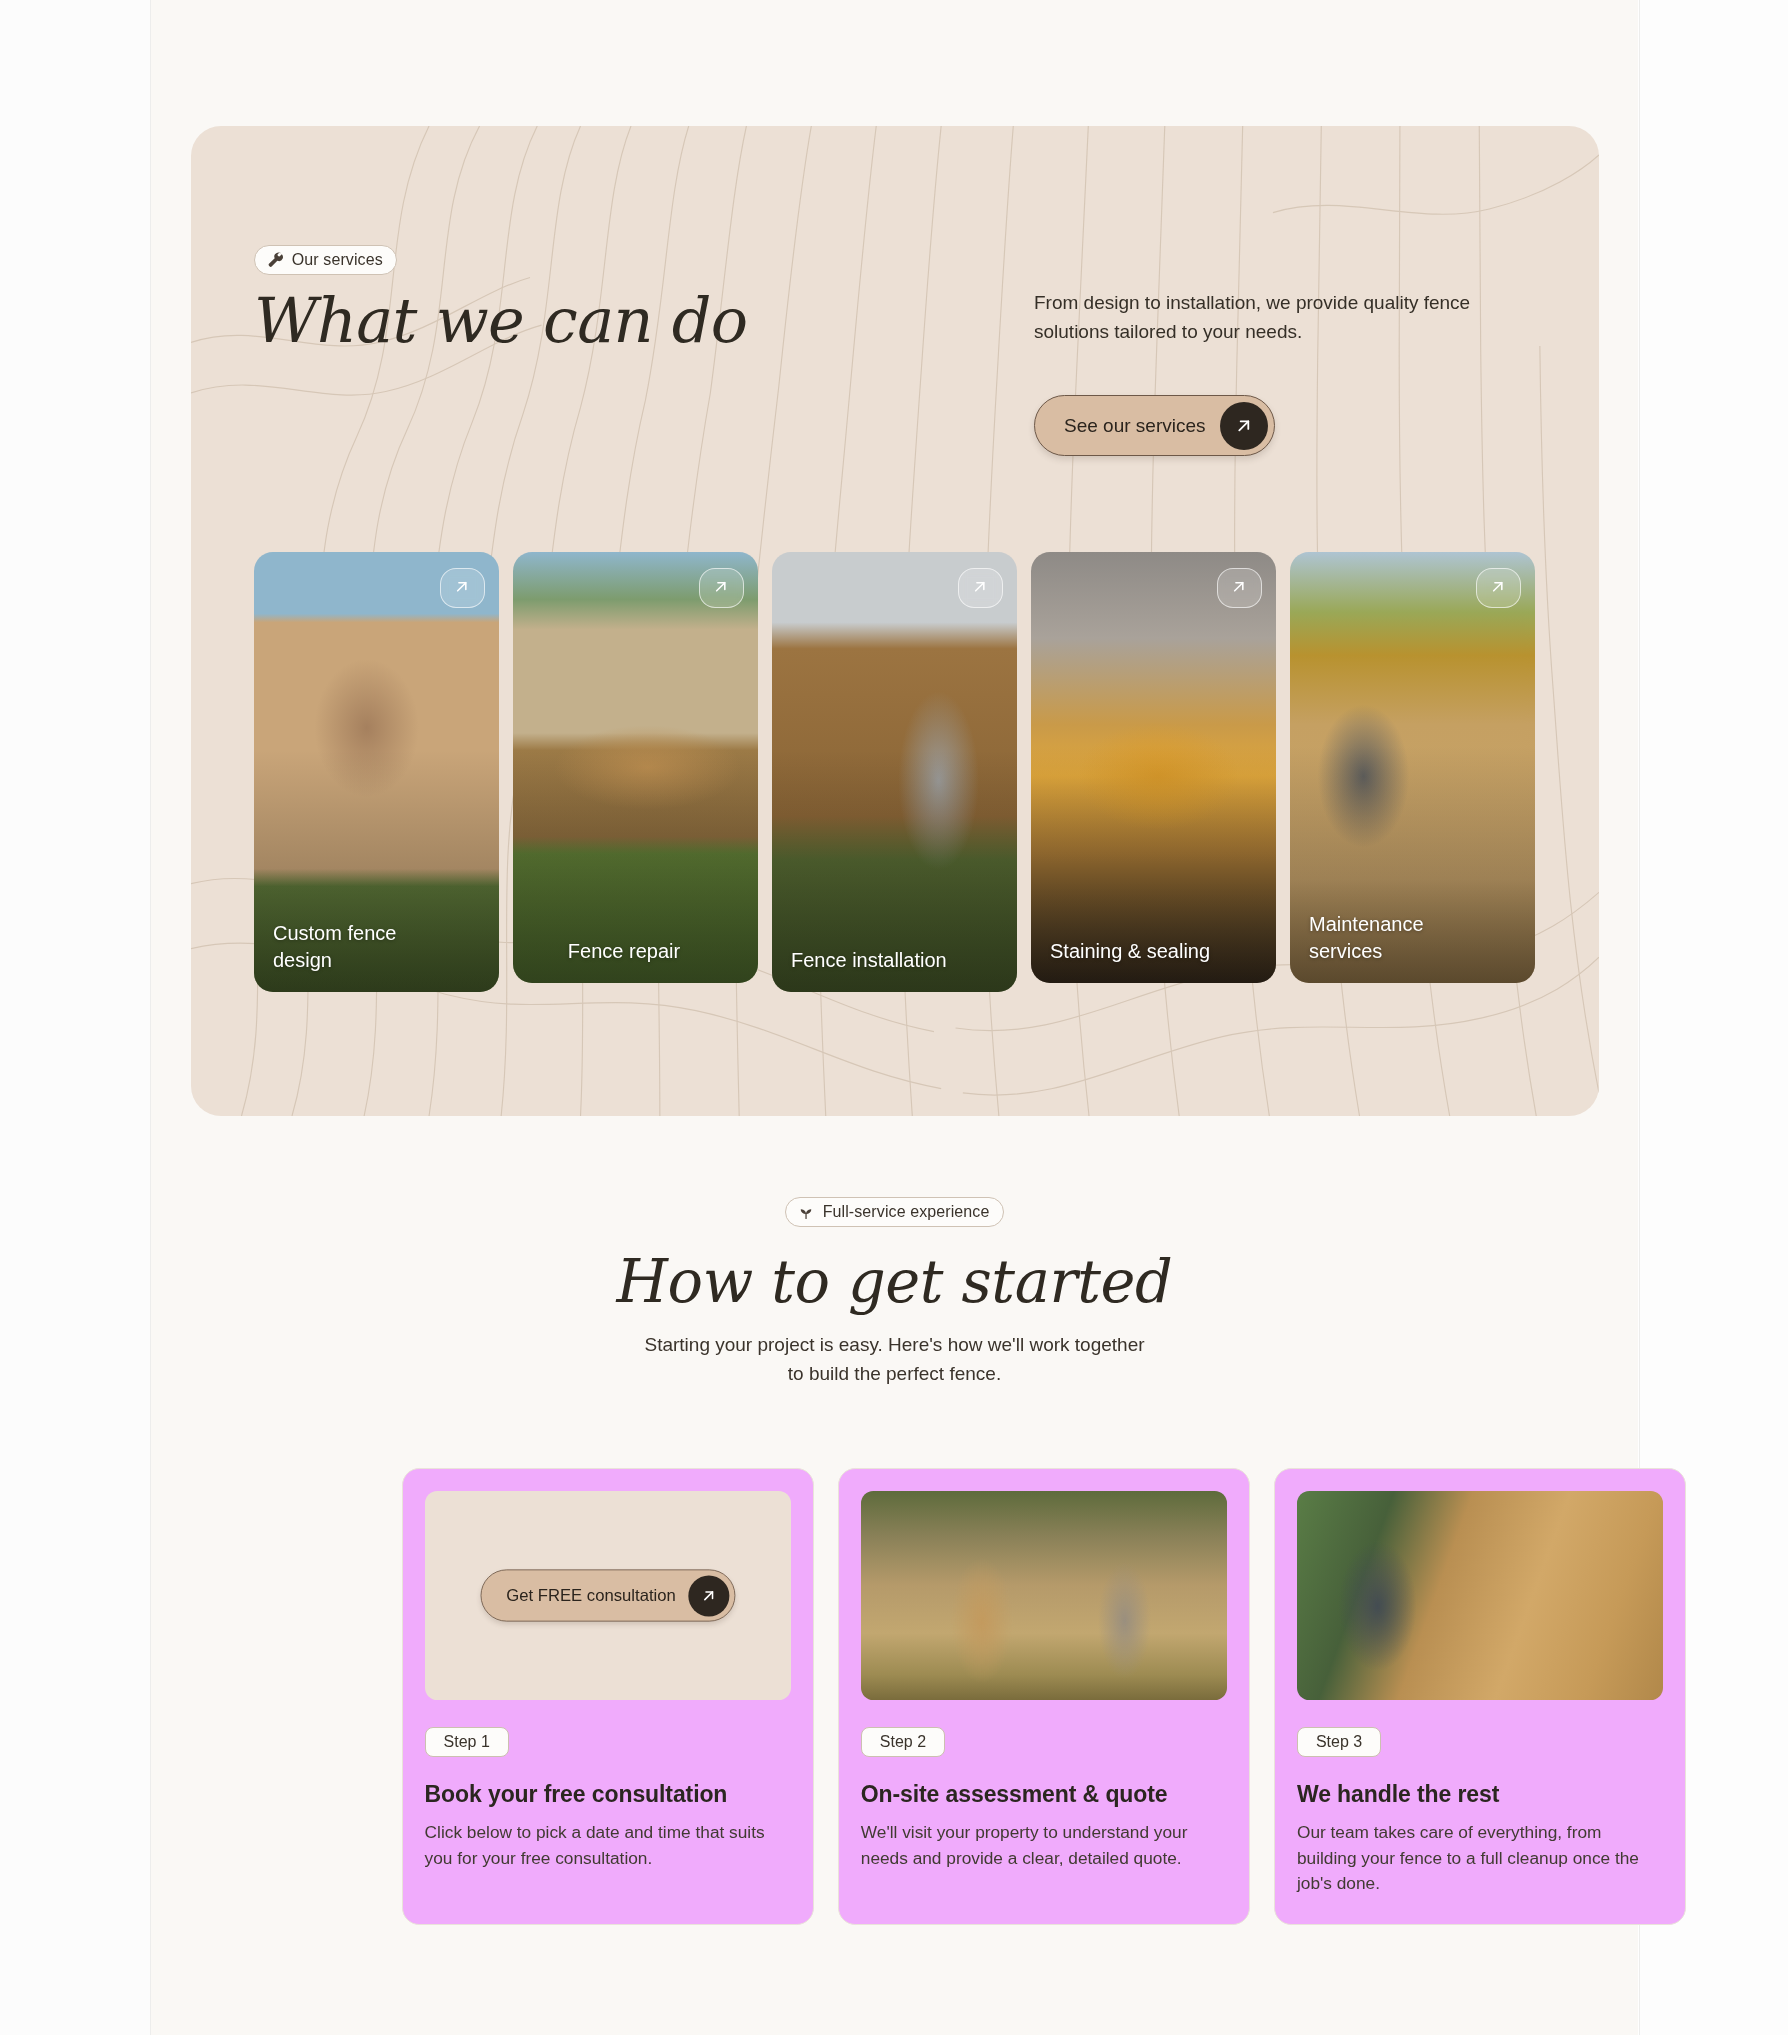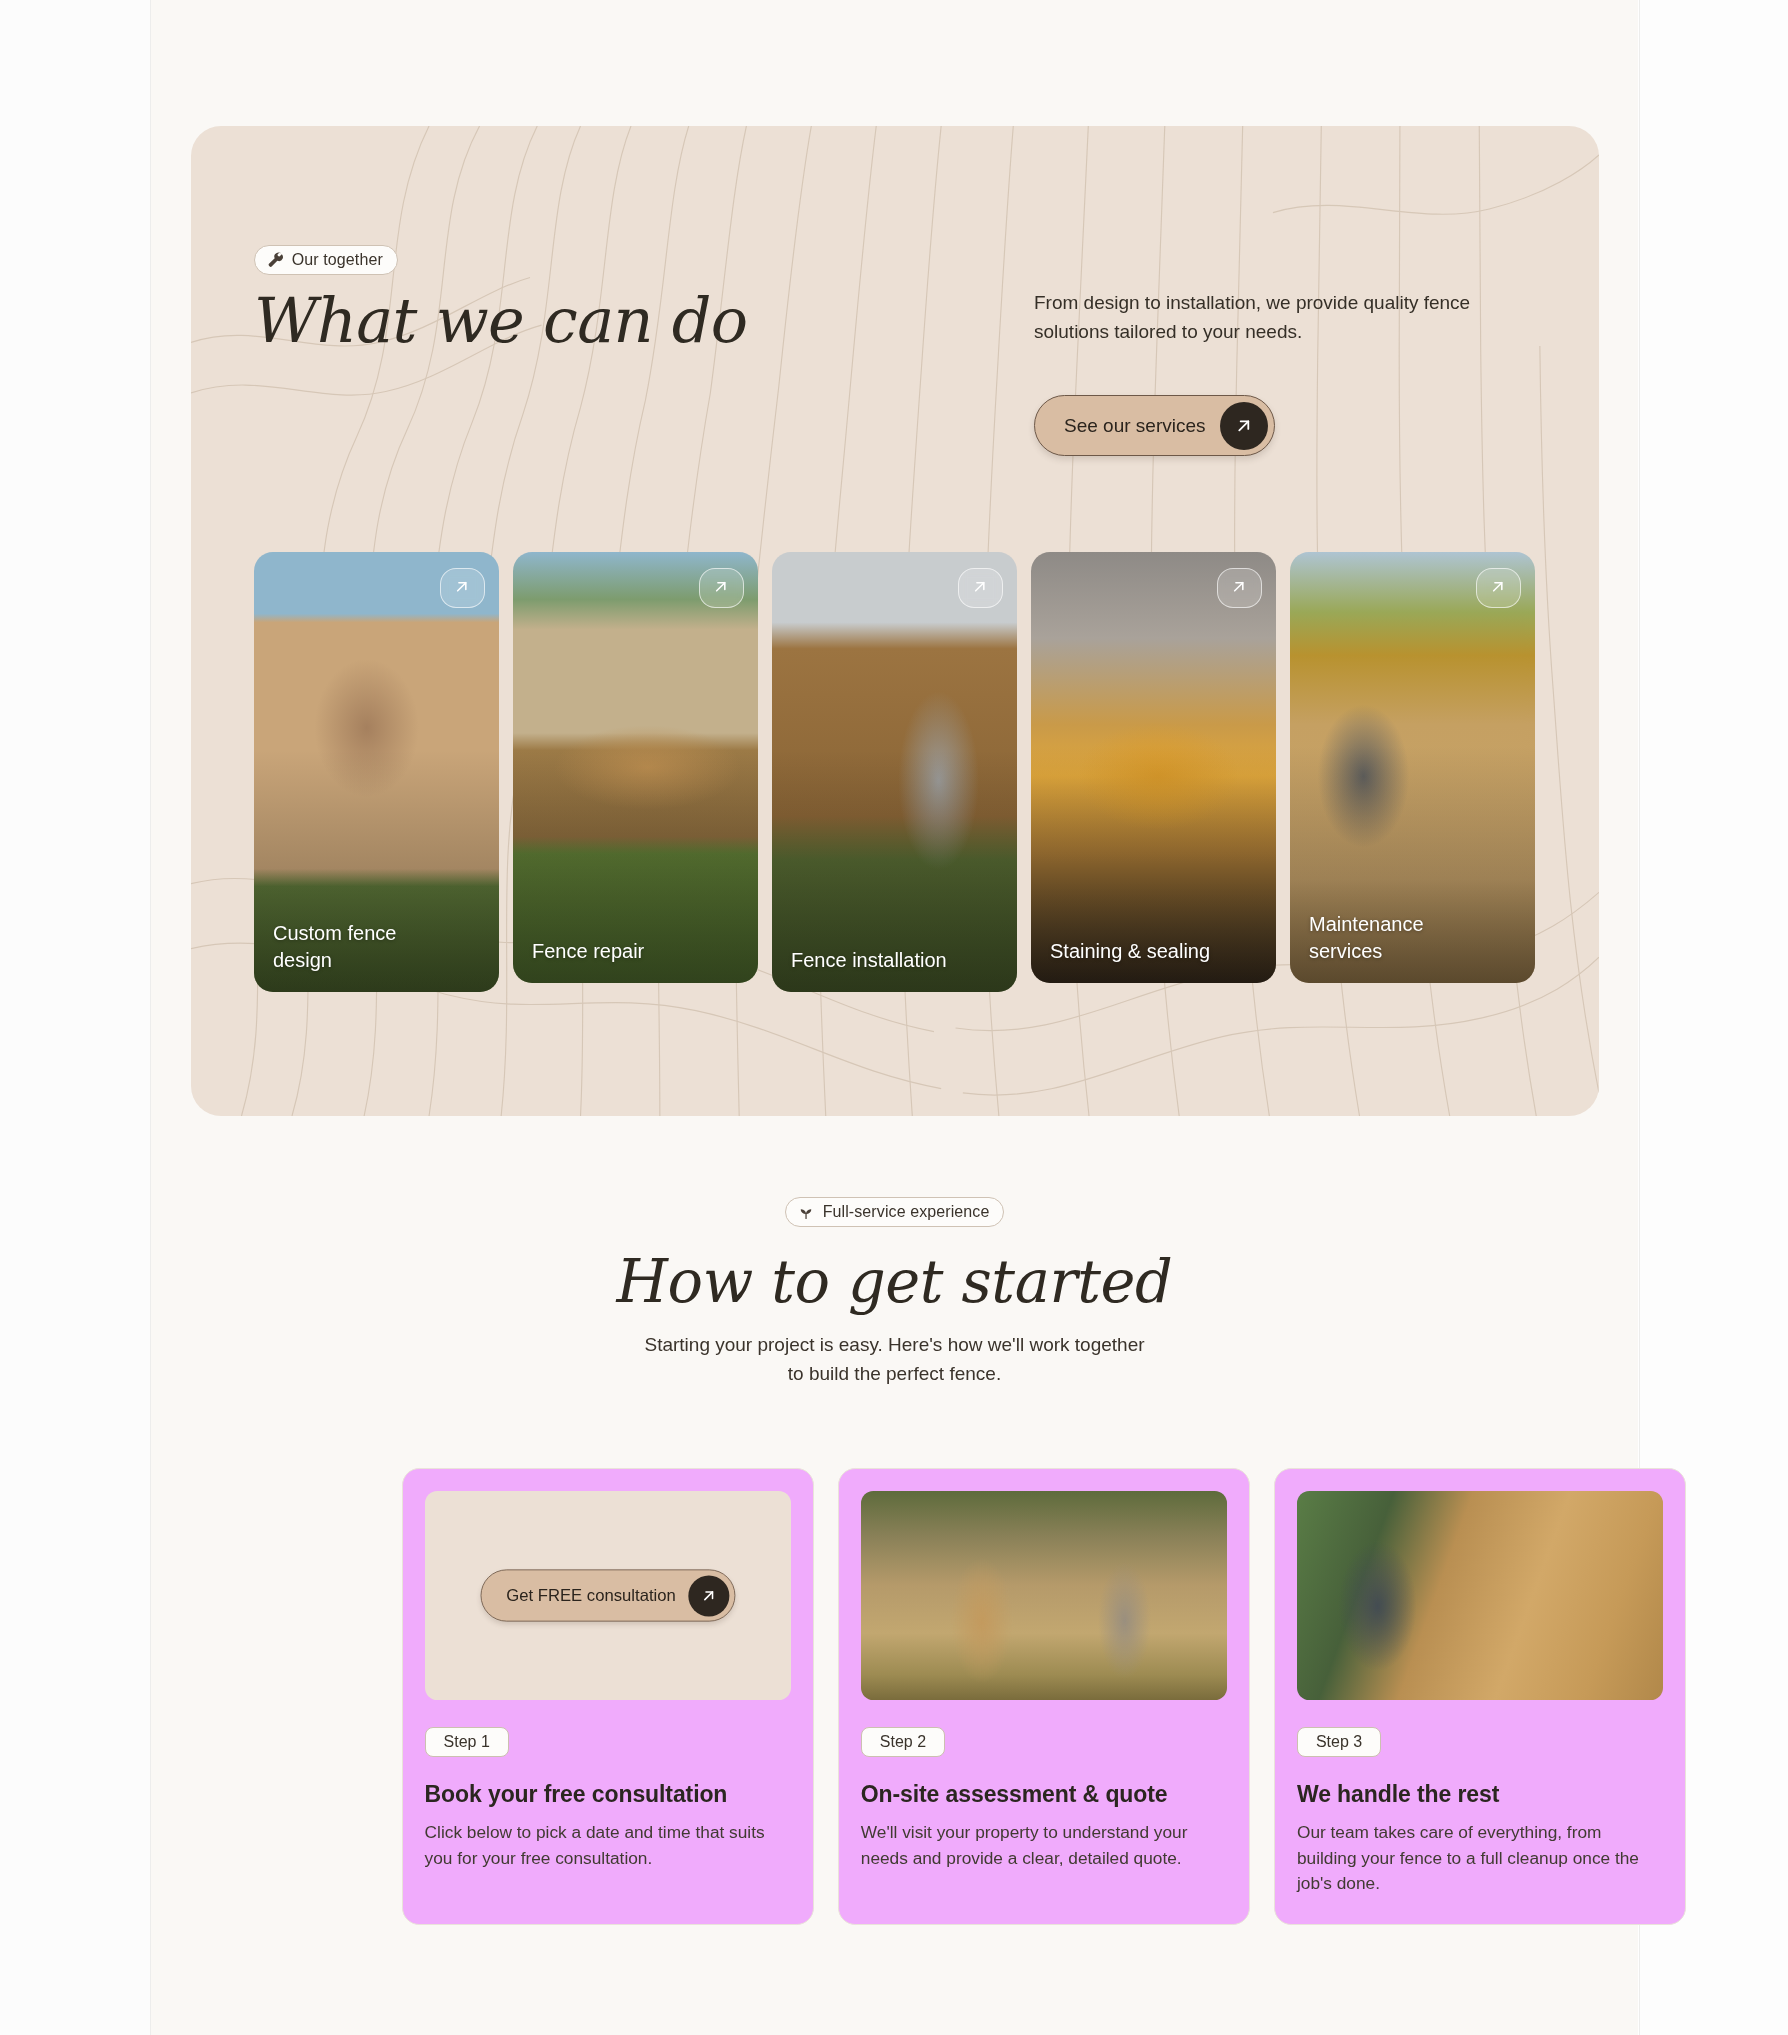--- a/index.html
+++ b/index.html
@@ -304,21 +304,21 @@
       </svg>
 
       <div class="hero-inner">
 
         <div class="hero-badge badge">
           <span>
             <svg width="18" height="18" viewBox="0 0 24 24" fill="#4a4038">
               <path d="M20.3 3.7a5.4 5.4 0 0 0-6.1-1.1 5.4 5.4 0 0 0-2.6 7L4.3 16.8a2.3 2.3 0 0 0 0 3.3l.3.3a2.3 2.3 0 0 0 3.3 0l7.2-7.3a5.4 5.4 0 0 0 7-2.6 5.4 5.4 0 0 0-1.1-6.1l-3 3-2.1-.6-.6-2.1 3-3z"></path>
             </svg>
           </span>
-          <span class="badge-label">Our together</span>
+          <span class="badge-label">Our services</span>
         </div>
 
         <h1 class="hero-title"><span>What we can do</span><br></h1>
 
         <div class="hero-right">
           <p class="hero-desc">From design to installation, we provide quality fence solutions tailored to your needs.</p>
 
           <div class="hero-cta">
             <div class="pill-btn">
               <span class="pill-btn-label">See our services</span>
@@ -347,21 +347,21 @@
             <span>
               <svg width="19.5" height="19.5" viewBox="0 0 24 24" fill="none" stroke="#ffffff" stroke-width="1.9" stroke-linecap="round" stroke-linejoin="round">
                 <path d="M7 17 17 7"></path>
                   <path d="M8.5 7H17v8.5"></path>
               </svg>
             </span>
           </div>
           <div class="svc-label">Custom fence design</div>
         </div>
 
-        <div class="svc-card" style="left:259px;height:431px;">
+        <div class="svc-card" style="left:259px;height:431px;text-align:center;">
           <div class="photo" style="
             background:
               radial-gradient(ellipse 144px 65px at 55% 50%, #b98c4f 0%, rgba(185,140,79,0) 65%),
               linear-gradient(to bottom, #8fb6cc 0%, #7d9c6e 11%, #c3b08c 18%, #c3b08c 42%, #9d7b47 46%, #8d6d3e 66%, #5f7f36 70%, #46682a 100%);"></div>
           <div class="scrim"></div>
           <div class="svc-arrow">
             <span>
               <svg width="19.5" height="19.5" viewBox="0 0 24 24" fill="none" stroke="#ffffff" stroke-width="1.9" stroke-linecap="round" stroke-linejoin="round">
                 <path d="M7 17 17 7"></path>
                   <path d="M8.5 7H17v8.5"></path>

